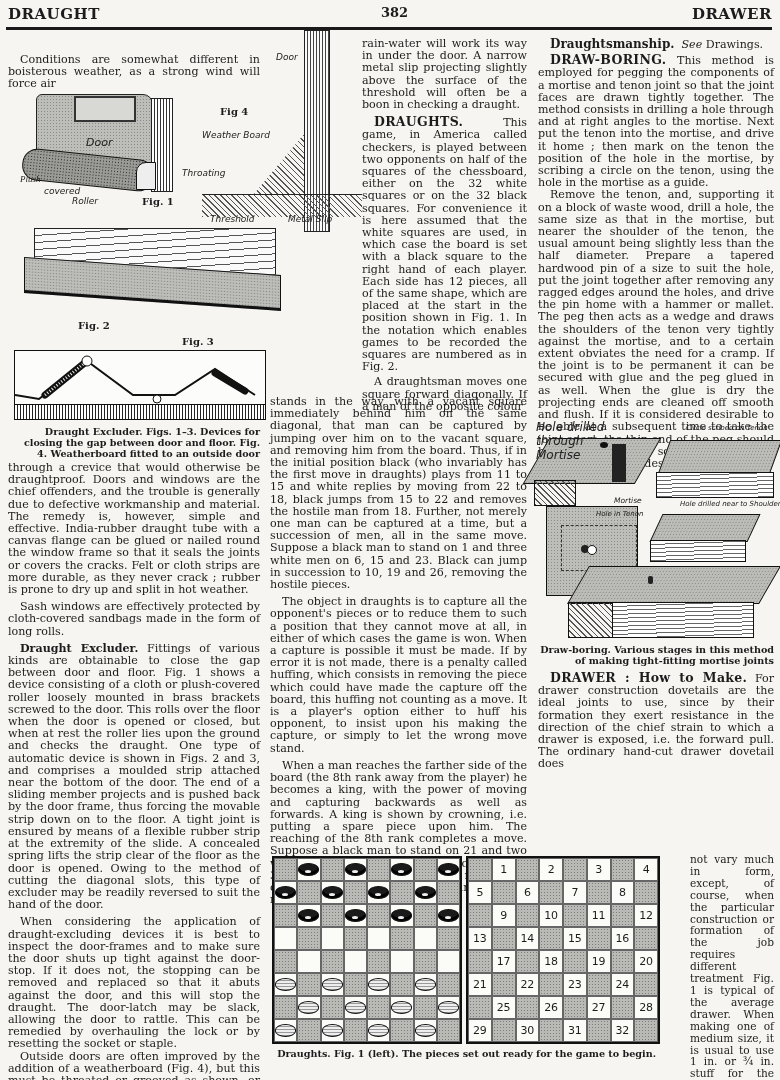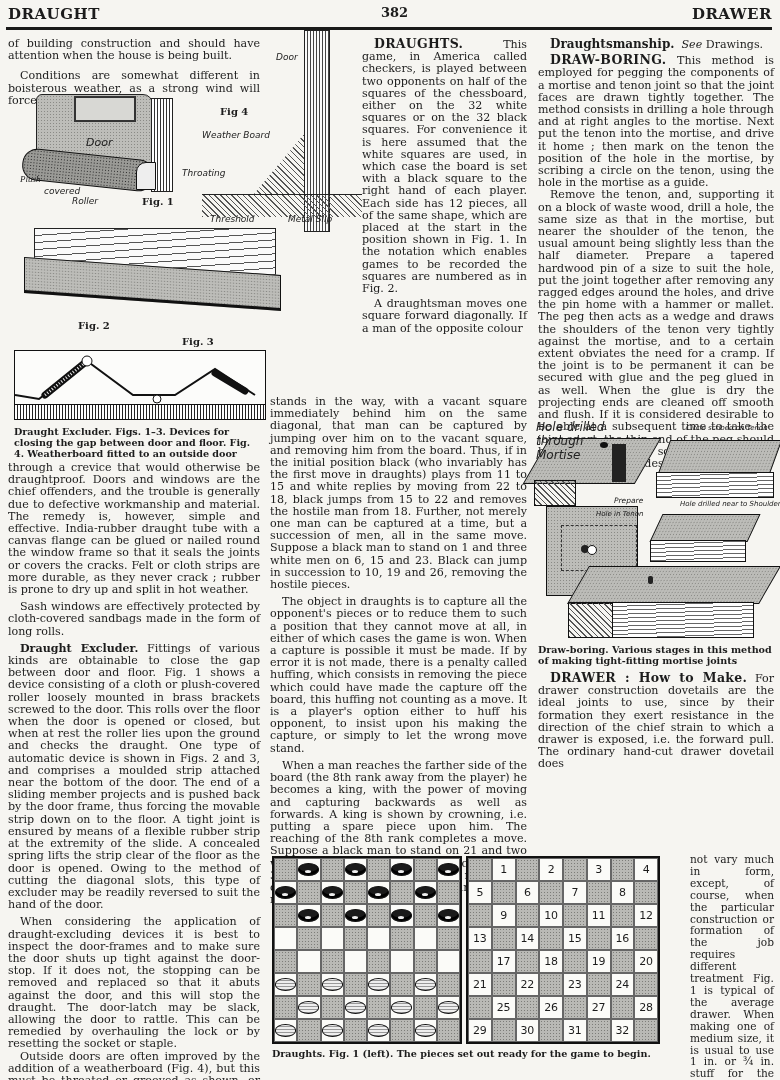--- a/index.html
+++ b/index.html
@@ -8,21 +8,21 @@
   .hdr .l { position:absolute; left:8px; top:5px; font-family:"DejaVu Serif", serif; font-weight:bold; font-size:15px; letter-spacing:0.5px; }
   .hdr .c { position:absolute; left:381px; top:5px; font-size:13px; font-weight:bold; }
   .hdr .r { position:absolute; right:8px; top:5px; font-weight:bold; font-size:15px; letter-spacing:0.5px; }
   .rule { position:absolute; left:6px; top:27px; width:766px; height:3px; background:#1a1a1a; }
   .col { position:absolute; font-size:11.1px; line-height:12.2px; text-align:justify; hyphens:none; }
   .col p { margin:0; text-indent:12px; }
   .col p.noind { text-indent:0; }
   .col p + p { margin-top:5px; }
   .kw { font-weight:bold; }
   .kwbig { font-weight:bold; font-size:12.5px; letter-spacing:0.3px; }
-  .cap { font-size:9.6px; line-height:11px; font-weight:bold; text-align:left; }
+  .cap { font-size:9.6px; line-height:11px; font-weight:bold; text-align:right; }
   .fig { position:absolute; }
   .lbl { position:absolute; font-family:"DejaVu Sans", sans-serif; font-style:italic; font-size:9px; color:#222; white-space:nowrap; }
   .figno { position:absolute; font-weight:bold; font-size:10px; white-space:nowrap; }
   .hatch { background-image:repeating-linear-gradient(45deg,#555 0 1px,transparent 1px 4px); }
   .stip { background-color:#bdbdb9; background-image:radial-gradient(#8a8a86 0.8px, transparent 0.9px); background-size:3px 3px; }
   .board { position:absolute; border:2px solid #111; display:grid; grid-template-columns:repeat(8,1fr); grid-template-rows:repeat(8,1fr); }
   .sq { border:0.5px solid #666; display:flex; align-items:center; justify-content:center; font-family:"DejaVu Sans", sans-serif; font-size:11px; }
   .sq.dark { background-color:#b9b9b5; background-image:radial-gradient(#7d7d79 0.7px, transparent 0.8px); background-size:3px 3px; }
   .sq.light { background:#fbfbf8; }
   .pc { width:19px; height:11px; border-radius:50%/45%; border:1.2px solid #111; }
@@ -34,22 +34,21 @@
 <body>
 
 <div class="hdr">
   <span class="l">DRAUGHT</span>
   <span class="c">382</span>
   <span class="r">DRAWER</span>
 </div>
 <div class="rule"></div>
 
 <div class="col" style="left:8px; top:38px; width:252px;">
-  <p class="noind">of building construction and should have attention when the house is being built.</p>
-  <p style="margin-top:8px">Conditions are somewhat different in boisterous weather, as a strong wind will force air</p>
+  <p style="margin-top:16px">Conditions are somewhat different in boisterous weather, as a strong wind will force air</p>
 </div>
 
 <div class="fig" style="left:6px; top:90px; width:360px; height:340px;">
 
   <div class="stip" style="position:absolute; left:30px; top:4px; width:115px; height:85px; border:1px solid #222; border-radius:6px 10px 0 0;"></div>
   <div style="position:absolute; left:145px; top:8px; width:20px; height:92px; border:1px solid #222; background:repeating-linear-gradient(90deg,#fff 0 2px,#333 2px 3px);"></div>
   <div style="position:absolute; left:68px; top:6px; width:58px; height:22px; border:2px double #333; background:#d8d8d4;"></div>
   <div style="position:absolute; left:16px; top:64px; width:130px; height:30px; border:1px solid #111; border-radius:15px; background-color:#9a9a96; background-image:radial-gradient(#2a2a2a 0.9px, transparent 1px); background-size:3px 3px; transform:rotate(6deg);"></div>
   <div style="position:absolute; left:130px; top:72px; width:18px; height:26px; border:1px solid #111; border-radius:10px 0 0 0; background:#eee;"></div>
   <span class="lbl" style="left:80px; top:46px; font-size:11px;">Door</span>
@@ -90,20 +89,21 @@
 
 <div class="col" style="left:8px; top:462px; width:252px;">
   <p class="noind">through a crevice that would otherwise be draughtproof. Doors and windows are the chief offenders, and the trouble is generally due to defective workmanship and material. The remedy is, however, simple and effective. India-rubber draught tube with a canvas flange can be glued or nailed round the window frame so that it seals the joints or covers the cracks. Felt or cloth strips are more durable, as they never crack ; rubber is prone to dry up and split in hot weather.</p>
   <p>Sash windows are effectively protected by cloth-covered sandbags made in the form of long rolls.</p>
   <p><span class="kw">Draught Excluder.</span> <span>Fittings of various kinds are obtainable to close the gap between door and floor. Fig. 1 shows a device consisting of a cloth or plush-covered roller loosely mounted in brass brackets screwed to the door. This rolls over the floor when the door is opened or closed, but when at rest the roller lies upon the ground and checks the draught. One type of automatic device is shown in Figs. 2 and 3, and comprises a moulded strip attached near the bottom of the door. The end of a sliding member projects and is pushed back by the door frame, thus forcing the movable strip down on to the floor. A tight joint is ensured by means of a flexible rubber strip at the extremity of the slide. A concealed spring lifts the strip clear of the floor as the door is opened. Owing to the method of cutting the diagonal slots, this type of excluder may be readily reversed to suit the hand of the door.</span></p>
   <p>When considering the application of draught-excluding devices it is best to inspect the door-frames and to make sure the door shuts up tight against the door-stop. If it does not, the stopping can be removed and replaced so that it abuts against the door, and this will stop the draught. The door-latch may be slack, allowing the door to rattle. This can be remedied by overhauling the lock or by resetting the socket or staple.</p>
   <p style="margin-top:0">Outside doors are often improved by the addition of a weatherboard (Fig. 4), but this must be throated or grooved as shown, or the</p>
 </div>
 
 <div class="col" style="left:362px; top:38px; width:165px;">
+  <p class="noind">rain-water will work its way in under the door. A narrow metal slip projecting slightly above the surface of the threshold will often be a boon in checking a draught.</p>
   <p><span class="kwbig">DRAUGHTS.</span> <span>This game, in America called checkers, is played between two opponents on half of the squares of the chessboard, either on the 32 white squares or on the 32 black squares. For convenience it is here assumed that the white squares are used, in which case the board is set with a black square to the right hand of each player. Each side has 12 pieces, all of the same shape, which are placed at the start in the position shown in Fig. 1. In the notation which enables games to be recorded the squares are numbered as in Fig. 2.</span></p>
   <p style="margin-top:3px;">A draughtsman moves one square forward diagonally. If a man of the opposite colour</p>
 </div>
 
 <div class="col" style="left:270px; top:396px; width:257px;">
   <p class="noind">stands in the way, with a vacant square immediately behind him on the same diagonal, that man can be captured by jumping over him on to the vacant square, and removing him from the board. Thus, if in the initial position black (who invariably has the first move in draughts) plays from 11 to 15 and white replies by moving from 22 to 18, black jumps from 15 to 22 and removes the hostile man from 18. Further, not merely one man can be captured at a time, but a succession of men, all in the same move. Suppose a black man to stand on 1 and three white men on 6, 15 and 23. Black can jump in succession to 10, 19 and 26, removing the hostile pieces.</p>
   <p>The object in draughts is to capture all the opponent's pieces or to reduce them to such a position that they cannot move at all, in either of which cases the game is won. When a capture is possible it must be made. If by error it is not made, there is a penalty called huffing, which consists in removing the piece which could have made the capture off the board, this huffing not counting as a move. It is a player's option either to huff his opponent, to insist upon his making the capture, or simply to let the wrong move stand.</p>
   <p>When a man reaches the farther side of the board (the 8th rank away from the player) he becomes a king, with the power of moving and capturing backwards as well as forwards. A king is shown by crowning, i.e. putting a spare piece upon him. The reaching of the 8th rank completes a move. Suppose a black man to stand on 21 and two white men on 25 and 26. Black can play to 30, capturing the man on 25 and making his own man a king ; but he cannot in the same move capture the man on 26.</p>
 </div>
 
@@ -112,21 +112,21 @@
   <p style="margin-top:3px;"><span class="kwbig">DRAW-BORING.</span> <span>This method is employed for pegging the components of a mortise and tenon joint so that the joint faces are drawn tightly together. The method consists in drilling a hole through and at right angles to the mortise. Next put the tenon into the mortise, and drive it home ; then mark on the tenon the position of the hole in the mortise, by scribing a circle on the tenon, using the hole in the mortise as a guide.</span></p>
   <p style="margin-top:0">Remove the tenon, and, supporting it on a block of waste wood, drill a hole, the same size as that in the mortise, but nearer the shoulder of the tenon, the usual amount being slightly less than the half diameter. Prepare a tapered hardwood pin of a size to suit the hole, put the joint together after removing any ragged edges around the holes, and drive the pin home with a hammer or mallet. The peg then acts as a wedge and draws the shoulders of the tenon very tightly against the mortise, and to a certain extent obviates the need for a cramp. If the joint is to be permanent it can be secured with glue and the peg glued in as well. When the glue is dry the projecting ends are cleaned off smooth and flush. If it is considered desirable to be able at a subsequent time to take the joint apart, the thin end of the peg should be left projecting so that it can be knocked out when desired.</p>
 </div>
 
 <div class="fig" style="left:534px; top:418px; width:244px; height:222px;">
   <div class="stip" style="position:absolute; left:2px; top:20px; width:110px; height:44px; border:1px solid #111; transform:skewX(-30deg);"></div>
   <div class="hatch" style="position:absolute; left:0px; top:62px; width:40px; height:24px; border:1px solid #111;"></div>
   <div style="position:absolute; left:78px; top:26px; width:14px; height:38px; background:#222;"></div>
   <div style="position:absolute; left:66px; top:24px; width:8px; height:6px; border-radius:50%; background:#111;"></div>
   <span class="lbl" style="left:2px; top:2px; font-size:12px; white-space:normal; width:70px;">Hole drilled through Mortise</span>
-  <span class="lbl" style="left:80px; top:78px; font-size:7.5px;">Prepare</span>
+  <span class="lbl" style="left:80px; top:78px; font-size:7.5px;">Mortise</span>
   <div class="stip" style="position:absolute; left:130px; top:22px; width:110px; height:32px; border:1px solid #111; transform:skewX(-20deg);"></div>
   <div style="position:absolute; left:122px; top:54px; width:116px; height:24px; border:1px solid #111; background:repeating-linear-gradient(178deg,#fff 0 3px,#666 3px 4px);"></div>
   <span class="lbl" style="left:152px; top:6px; font-size:7px;">Circle scribed on Tenon</span>
   <span class="lbl" style="left:146px; top:82px; font-size:7px;">Hole drilled near to Shoulder</span>
   <div class="stip" style="position:absolute; left:12px; top:88px; width:90px; height:88px; border:1px solid #111;">
     <div style="position:absolute; left:14px; top:18px; width:74px; height:44px; border:1px dashed #333;"></div>
     <div style="position:absolute; left:34px; top:38px; width:8px; height:8px; border-radius:50%; background:#222;"></div>
     <div style="position:absolute; left:40px; top:38px; width:8px; height:8px; border-radius:50%; border:1px solid #111; background:#fff;"></div>
   </div>
   <span class="lbl" style="left:62px; top:92px; font-size:7px;">Hole in Tenon</span>

